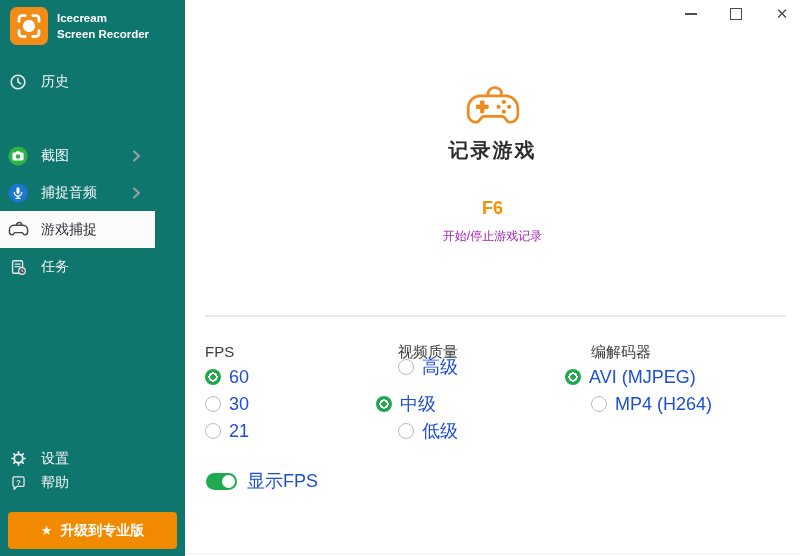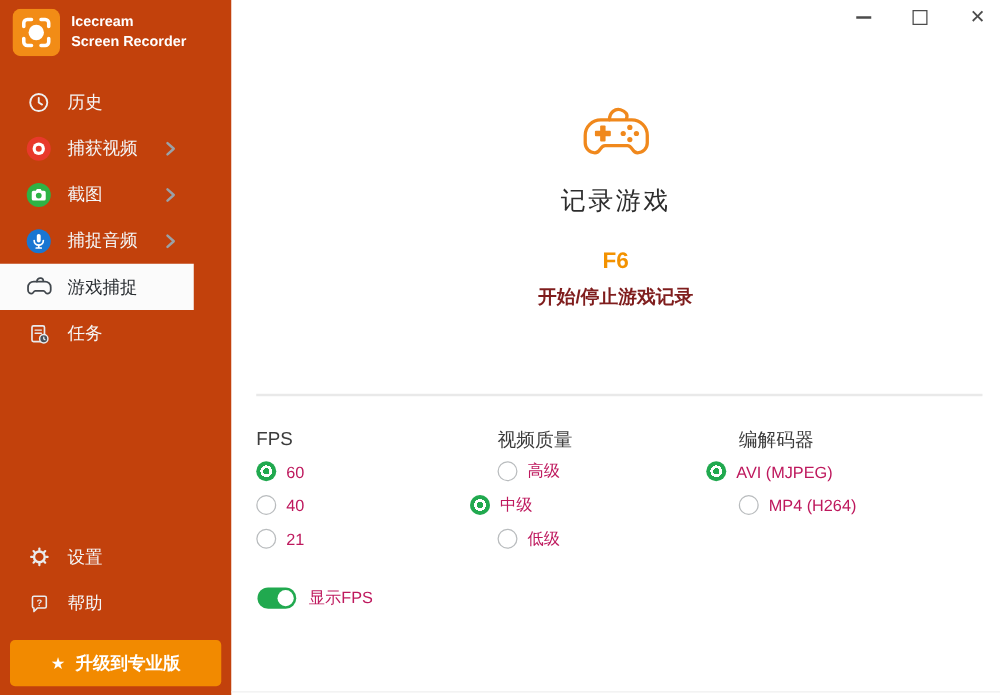--- a/index.html
+++ b/index.html
@@ -1,56 +1,56 @@
 <!DOCTYPE html>
 <html><head>
 <meta charset="utf-8">
 <style>
   * { margin:0; padding:0; box-sizing:border-box; }
   html,body { width:800px; height:556px; }
   body { font-family:"Liberation Sans","DejaVu Sans",sans-serif; background:#fff; overflow:hidden; }
   #app { position:relative; width:800px; height:556px; background:#fff; }
 
   
-  .sidebar { position:absolute; left:0; top:0; width:185px; height:556px; background:#c2410c; }
+  .sidebar { position:absolute; left:0; top:0; width:185px; height:556px; background:#0f766e; }
   .logo-row { position:absolute; left:10px; top:7px; display:flex; gap:9px; align-items:flex-start; }
   .logo-badge { width:38px; height:38px; flex:0 0 38px; }
   .logo-text { color:#fff; font-size:11.5px; font-weight:bold; line-height:16px; padding-top:3px; }
-  .side-item { position:absolute; left:0; width:155px; height:37px; display:flex; align-items:center; padding-left:20px; cursor:pointer; }
+  .side-item { position:absolute; left:0; width:155px; height:37px; display:flex; align-items:center; padding-left:7px; cursor:pointer; }
   .side-item .icn { width:22px; height:22px; display:flex; align-items:center; justify-content:center; flex:0 0 22px; }
   .side-item .lbl { color:#f4f6f7; font-size:14px; margin-left:12px; }
   .side-item .chev { position:absolute; right:14px; top:50%; transform:translateY(-50%); display:flex; }
   .side-item.selected { background:#fbfbfb; }
   .side-item.selected .lbl { color:#2b2f33; }
   .upgrade-btn { position:absolute; left:8px; top:512px; width:169px; height:37px; background:#f28a00; border-radius:4px;
     display:flex; align-items:center; justify-content:center; gap:8px; color:#fff; font-size:14px; font-weight:bold; cursor:pointer; }
   .upgrade-btn .star { font-size:13px; }
 
   
   .winctl { position:absolute; top:0; width:30px; height:27px; display:flex; align-items:center; justify-content:center; cursor:pointer; }
   .min-bar { width:12px; height:2px; background:#4c4c4c; }
   .max-box { width:12px; height:12px; border:1.4px solid #4c4c4c; }
   .close-x { font-size:15px; color:#4c4c4c; line-height:1; }
 
   
   .hero { position:absolute; left:185px; top:0; width:615px; text-align:center; }
   .hero-icon { position:absolute; left:50%; transform:translateX(-50%); top:85px; }
-  .hero-title { position:absolute; left:0; width:100%; top:147px; font-size:20px; font-weight:normal; color:#2d2d2d; letter-spacing:2px; }
+  .hero-title { position:absolute; left:0; width:100%; top:137px; font-size:20px; font-weight:bold; color:#2d2d2d; letter-spacing:2px; }
   .hero-hotkey { position:absolute; left:0; width:100%; top:198px; font-size:18px; font-weight:bold; color:#f39200; }
-  .hero-hint { position:absolute; left:0; width:100%; top:228px; font-size:15px; color:#7f1d1d;font-weight:bold; }
+  .hero-hint { position:absolute; left:0; width:100%; top:228px; font-size:12px; color:#a21caf; }
 
   .divider { position:absolute; left:205px; top:315px; width:581px; height:2px; background:#e9e9e9; }
   .bottom-line { position:absolute; left:185px; top:553px; width:615px; height:1px; background:#f0f0f0; }
 
   
   .grp-label { position:absolute; top:343px; font-size:15px; color:#3c3c3c; }
   .opt { position:absolute; display:flex; align-items:center; gap:8px; cursor:pointer; height:16px; }
   .radio { width:16px; height:16px; border-radius:50%; background:#fff; border:1px solid #b9bcbe; flex:0 0 16px; }
   .radio.on { border:none; background:radial-gradient(circle at 50% 50%, #21a94f 0 2.6px, #fff 2.6px 4.7px, #21a94f 4.7px 8px); }
-  .olbl { font-size:13px; color:#be185d; }
+  .olbl { font-size:18px; color:#1d4ed8; }
   .toggle-row { position:absolute; left:206px; top:469px; display:flex; align-items:center; gap:10px; cursor:pointer; }
   .toggle { position:relative; width:31px; height:17px; border-radius:9px; background:#21a94f; flex:0 0 31px; }
   .toggle .knob { position:absolute; right:2px; top:2px; width:13px; height:13px; border-radius:50%; background:#fff; }
 </style>
 </head>
 <body>
 
 <div id="app">
 
   <div class="sidebar">
@@ -75,35 +75,20 @@
     <div class="side-item" style="top:63px">
       <span class="icn">
         <svg viewBox="0 0 24 24" width="20" height="20">
           <circle cx="12" cy="12" r="8.2" fill="none" stroke="#eef0f1" stroke-width="1.8"></circle>
           <path d="M12 7.5 V12 l3.2 2" stroke="#eef0f1" stroke-width="1.8" fill="none" stroke-linecap="round"></path>
         </svg>
       </span>
       <span class="lbl">历史</span>
     </div>
 
-    <div class="side-item" style="top:100px">
-      <span class="icn">
-        <svg viewBox="0 0 24 24" width="22" height="22">
-          <circle cx="12" cy="12" r="10.5" fill="#e8392b"></circle>
-          <circle cx="12" cy="12" r="5.4" fill="#fff"></circle>
-          <circle cx="12" cy="12" r="2.6" fill="#e8392b"></circle>
-        </svg>
-      </span>
-      <span class="lbl">捕获视频</span>
-      <span class="chev">
-        <svg width="9" height="13" viewBox="0 0 9 13">
-            <path d="M2 2 L7 6.5 L2 11" stroke="#9aa1a8" stroke-width="2" fill="none" stroke-linecap="round" stroke-linejoin="round"></path>
-          </svg>
-      </span>
-    </div>
 
     <div class="side-item" style="top:174px">
       <span class="icn">
         <svg viewBox="0 0 24 24" width="22" height="22">
           <circle cx="12" cy="12" r="10.5" fill="#1976d2"></circle>
           <rect x="10.3" y="5.6" width="3.4" height="7.4" rx="1.7" fill="#fff"></rect>
           <path d="M8 11.4 a4 4 0 0 0 8 0" stroke="#fff" stroke-width="1.5" fill="none" stroke-linecap="round"></path>
           <path d="M12 15.4 v2 M9.8 17.9 h4.4" stroke="#fff" stroke-width="1.5" stroke-linecap="round"></path>
         </svg>
       </span>
@@ -146,21 +131,21 @@
     <div class="side-item selected" style="top:211px">
       <span class="icn">
         <svg viewBox="0 0 74 58" width="21" height="17">
           <path d="M30 14 C30 6.5 36 3 41.5 4.4 C46.5 5.6 49 9 47.5 12.5" stroke="#41474d" stroke-width="5" fill="none" stroke-linecap="round"></path>
           <path d="M21 14 H53 C61.8 14 69 21.2 69 30 V38 C69 43.5 64.5 48 59 48 C53 48 54 40 48.5 40 H25.5 C20 40 21 48 15 48 C9.5 48 5 43.5 5 38 V30 C5 21.2 12.2 14 21 14 Z" stroke="#41474d" stroke-width="5" fill="none"></path>
         </svg>
       </span>
       <span class="lbl">游戏捕捉</span>
     </div>
 
-    <div class="side-item" style="top:427px">
+    <div class="side-item" style="top:440px">
       <span class="icn">
         <svg viewBox="0 0 24 24" width="19" height="19">
           <g fill="#e9ebed">
             <rect x="10.9" y="2.6" width="2.2" height="3.6" rx="1"></rect>
             <rect x="10.9" y="17.8" width="2.2" height="3.6" rx="1"></rect>
             <rect x="10.9" y="2.6" width="2.2" height="3.6" rx="1" transform="rotate(45 12 12)"></rect>
             <rect x="10.9" y="2.6" width="2.2" height="3.6" rx="1" transform="rotate(90 12 12)"></rect>
             <rect x="10.9" y="2.6" width="2.2" height="3.6" rx="1" transform="rotate(135 12 12)"></rect>
             <rect x="10.9" y="2.6" width="2.2" height="3.6" rx="1" transform="rotate(225 12 12)"></rect>
             <rect x="10.9" y="2.6" width="2.2" height="3.6" rx="1" transform="rotate(270 12 12)"></rect>
@@ -220,29 +205,29 @@
 
   <div class="divider"></div>
 
   <div class="grp-label" style="left:205px">FPS</div>
   <div class="opt" style="left:205px;top:369px">
     <span class="radio on"></span>
     <span class="olbl">60</span>
   </div>
   <div class="opt" style="left:205px;top:396px">
     <span class="radio"></span>
-    <span class="olbl">40</span>
+    <span class="olbl">30</span>
   </div>
   <div class="opt" style="left:205px;top:423px">
     <span class="radio"></span>
     <span class="olbl">21</span>
   </div>
 
   <div class="grp-label" style="left:398px">视频质量</div>
-  <div class="opt" style="left:398px;top:369px">
+  <div class="opt" style="left:398px;top:359px">
     <span class="radio"></span>
     <span class="olbl">高级</span>
   </div>
   <div class="opt" style="left:376px;top:396px">
     <span class="radio on"></span>
     <span class="olbl">中级</span>
   </div>
   <div class="opt" style="left:398px;top:423px">
     <span class="radio"></span>
     <span class="olbl">低级</span>

